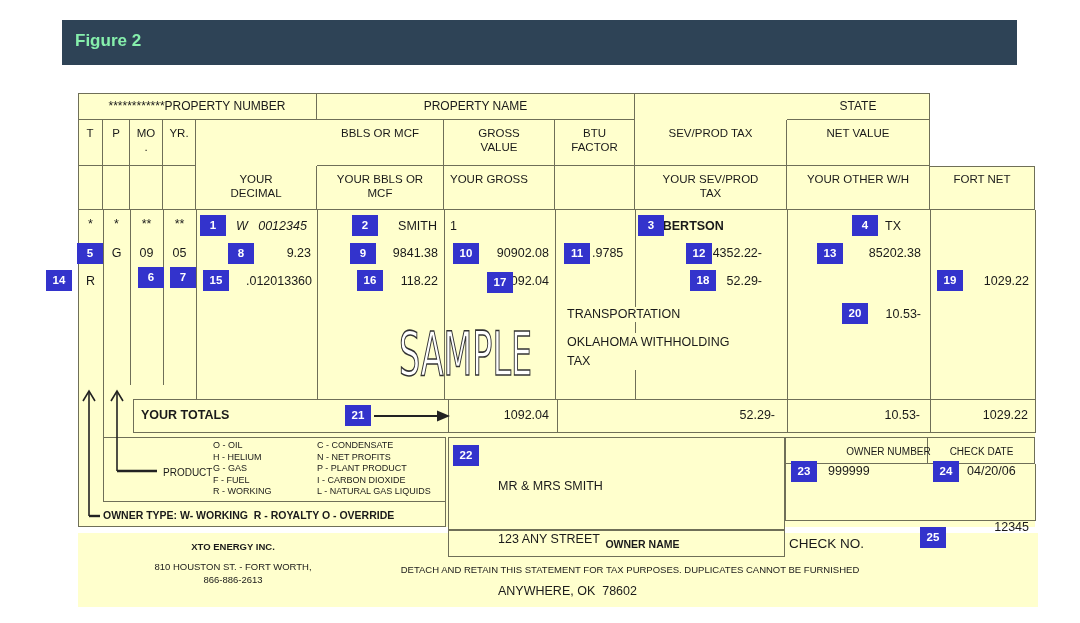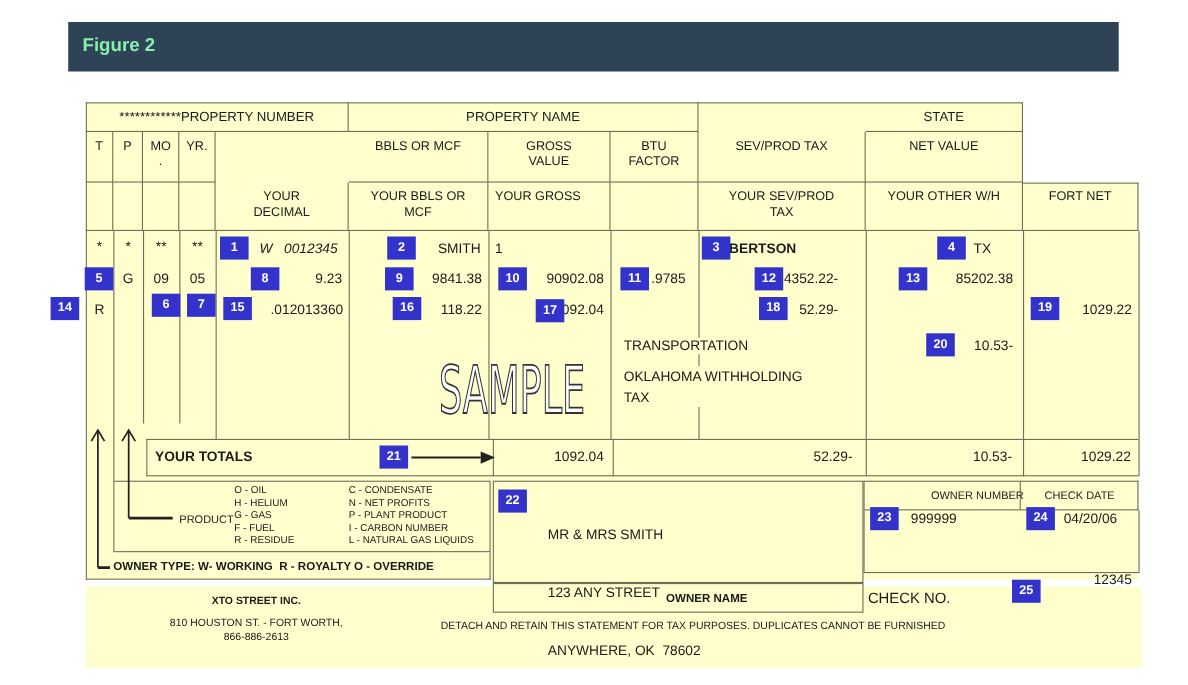--- a/index.html
+++ b/index.html
@@ -159,48 +159,48 @@
   <div class="val r" style="left:496px;top:408px;width:53px;">1092.04</div>
   <div class="val r" style="left:720px;top:408px;width:55px;">52.29-</div>
   <div class="val r" style="left:866px;top:408px;width:54px;">10.53-</div>
   <div class="val r" style="left:969px;top:408px;width:59px;">1029.22</div>
 
   <div class="abs" style="left:213px;top:440px;z-index:4;">
     <div class="sm9">O - OIL</div>
     <div class="sm9">H - HELIUM</div>
     <div class="sm9">G - GAS</div>
     <div class="sm9">F - FUEL</div>
-    <div class="sm9">R - RESIDUE</div>
+    <div class="sm9">R - WORKING</div>
   </div>
   <div class="abs" style="left:317px;top:440px;z-index:4;">
     <div class="sm9">C - CONDENSATE</div>
     <div class="sm9">N - NET PROFITS</div>
     <div class="sm9">P - PLANT PRODUCT</div>
-    <div class="sm9">I - CARBON NUMBER</div>
+    <div class="sm9">I - CARBON DIOXIDE</div>
     <div class="sm9">L - NATURAL GAS LIQUIDS</div>
   </div>
   <div class="val sm10" style="left:163px;top:465px;">PRODUCT</div>
   <div class="val sm105" style="left:103px;top:508px;">OWNER TYPE: W- WORKING  R - ROYALTY O - OVERRIDE</div>
 
   <div class="abs" style="left:498px;top:443px;font-size:12.5px;line-height:17.5px;white-space:pre;z-index:4;">
     <div>MR &amp; MRS SMITH</div>
     <div>123 ANY STREET</div>
     <div>ANYWHERE, OK  78602</div>
   </div>
 
   <div class="val c sm10" style="left:785px;top:444px;width:143px;margin-left:32px;">OWNER NUMBER</div>
   <div class="val c sm10" style="left:928px;top:444px;width:107px;">CHECK DATE</div>
   <div class="val" style="left:828px;top:464px;">999999</div>
   <div class="val" style="left:967px;top:464px;">04/20/06</div>
 
   <div class="val c bold sm105" style="left:448px;top:537px;width:389px;">OWNER NAME</div>
   <div class="val" style="left:789px;top:536px;font-size:13.5px;">CHECK NO.</div>
   <div class="val r" style="left:970px;top:520px;width:59px;">12345</div>
 
-  <div class="val c bold sm95" style="left:78px;top:540px;width:310px;">XTO STREET INC.</div>
+  <div class="val c bold sm95" style="left:78px;top:540px;width:310px;">XTO ENERGY INC.</div>
   <div class="abs c" style="left:78px;top:560px;width:310px;z-index:4;">
     <div class="sm95">810 HOUSTON ST. - FORT WORTH,</div>
     <div class="sm95">866-886-2613</div>
   </div>
   <div class="val c sm95" style="left:380px;top:563px;width:500px;white-space:normal;">DETACH AND RETAIN THIS STATEMENT FOR TAX PURPOSES. DUPLICATES CANNOT BE FURNISHED</div>
 
   <div class="badge" style="left:200px;top:215px;">1</div>
   <div class="badge" style="left:352px;top:215px;">2</div>
   <div class="badge" style="left:638px;top:215px;">3</div>
   <div class="badge" style="left:852px;top:215px;">4</div>

